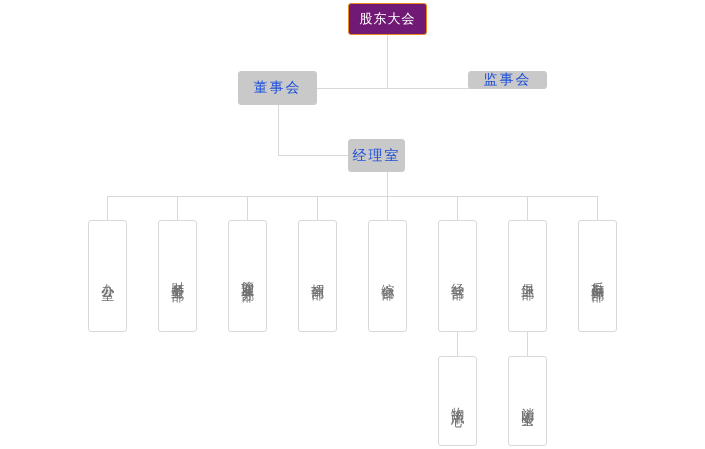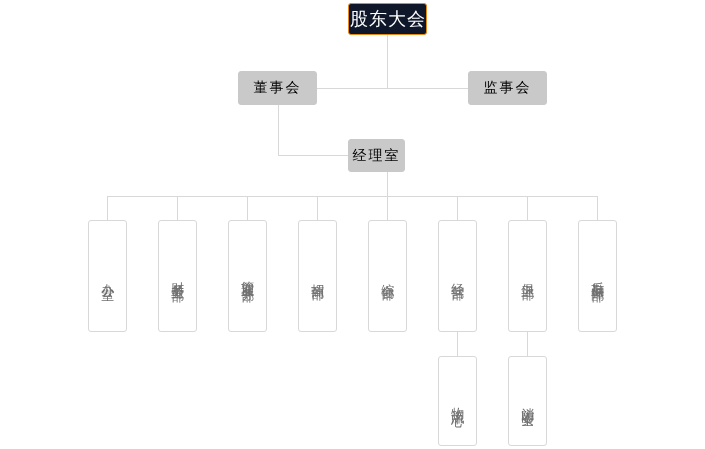--- a/index.html
+++ b/index.html
@@ -31,31 +31,30 @@
     position: absolute;
     box-sizing: border-box;
     border-radius: 3px;
     display: flex;
     align-items: center;
     justify-content: center;
     text-align: center;
   }
 
   .node-root {
-    background: #0f172a;
+    background: #701a75;
     color: #ffffff;
-    font-size: 18px;
+    font-size: 13px;
     letter-spacing: 1px;
     border: 1px solid #e8891a;
-    justify-content: flex-end;
   }
 
   .node-gray {
     background: #c9c9c9;
-    color: #000000;
+    color: #1d4ed8;
     font-size: 14px;
     letter-spacing: 2px;
     border: 1px solid #c9c9c9;
     text-align: right;
   }
 
   .node-dept {
     background: #ffffff;
     border: 1px solid #d8d8d8;
     color: #6f6f6f;
@@ -99,21 +98,21 @@
   <div class="conn conn-v" style="left:527px; top:332px; height:24px;"></div>
 
   <div class="node node-root" style="left:348px; top:3px; width:79px; height:32px;">
     <span>股东大会</span>
   </div>
 
   <div class="node node-gray" style="left:238px; top:71px; width:79px; height:34px;">
     <span>董事会</span>
   </div>
 
-  <div class="node node-gray" style="left:468px; top:71px; width:79px; height:34px;">
+  <div class="node node-gray" style="left:468px; top:71px; width:79px; height:18px;">
     <span>监事会</span>
   </div>
 
   <div class="node node-gray" style="left:348px; top:139px; width:57px; height:33px;">
     <span>经理室</span>
   </div>
 
   <div class="node node-dept" style="left:88px; top:220px; width:39px; height:112px;">
     <span class="vtext">办公室</span>
   </div>

